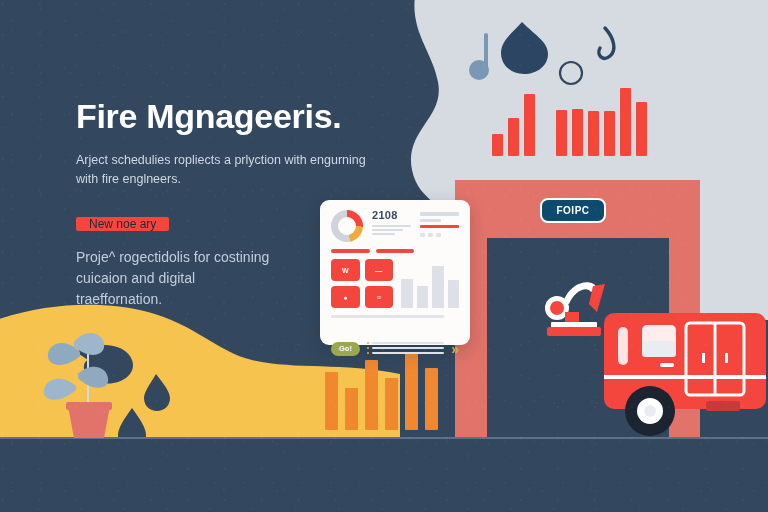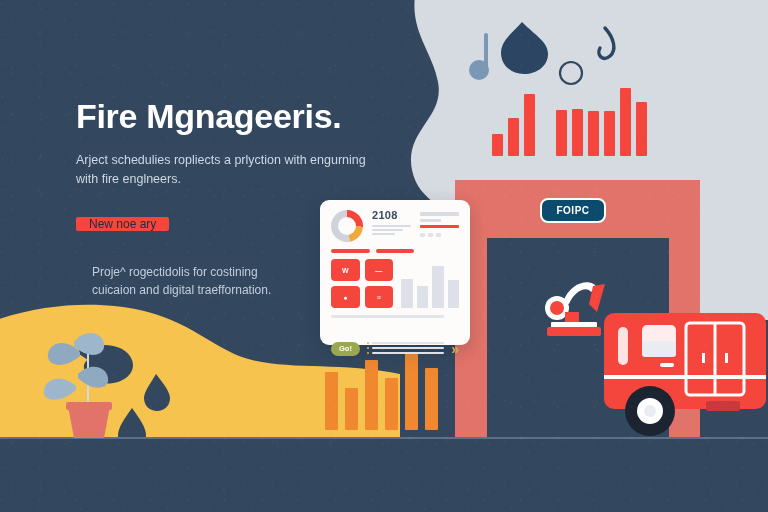--- a/index.html
+++ b/index.html
@@ -57,21 +57,21 @@
 
   
   .plant{position:absolute;left:38px;top:332px;width:100px;height:110px;}
 
   
   .copy{position:absolute;left:76px;top:98px;width:290px;}
   .headline{color:#ffffff;font-size:34px;font-weight:700;line-height:1.1;margin:0 0 16px 0;letter-spacing:-.3px;}
   .sub{color:#cfd8e3;font-size:12.5px;line-height:1.45;margin:0 0 26px 0;}
   .badge{display:inline-block;background:#f4463c;color:#1f2b3a;font-size:12px;
     padding:0 13px;border-radius:2px;font-weight:400;margin-bottom:16px;}
-  .note{color:#c3cedb;font-size:12px;line-height:1.5;margin:16px;max-width:195px;}
+  .note{color:#c3cedb;font-size:14px;line-height:1.5;margin:0;max-width:195px;}
 
   
   .card{position:absolute;left:320px;top:200px;width:150px;height:145px;
     background:#fdfcfa;border-radius:9px;box-shadow:0 6px 18px rgba(20,30,45,.22);
     padding:10px 11px;box-sizing:border-box;}
   .card-top{display:flex;gap:9px;align-items:flex-start;}
   .donut{position:relative;width:32px;height:32px;flex:0 0 32px;border-radius:50%;
     background:conic-gradient(#f4463c 0deg 92deg,#f0a93a 92deg 168deg,#cfd4da 168deg 360deg);}
   .donut:after{content:"";position:absolute;inset:7px;background:#fdfcfa;border-radius:50%;}
   .kpi{flex:1;min-width:0;}

